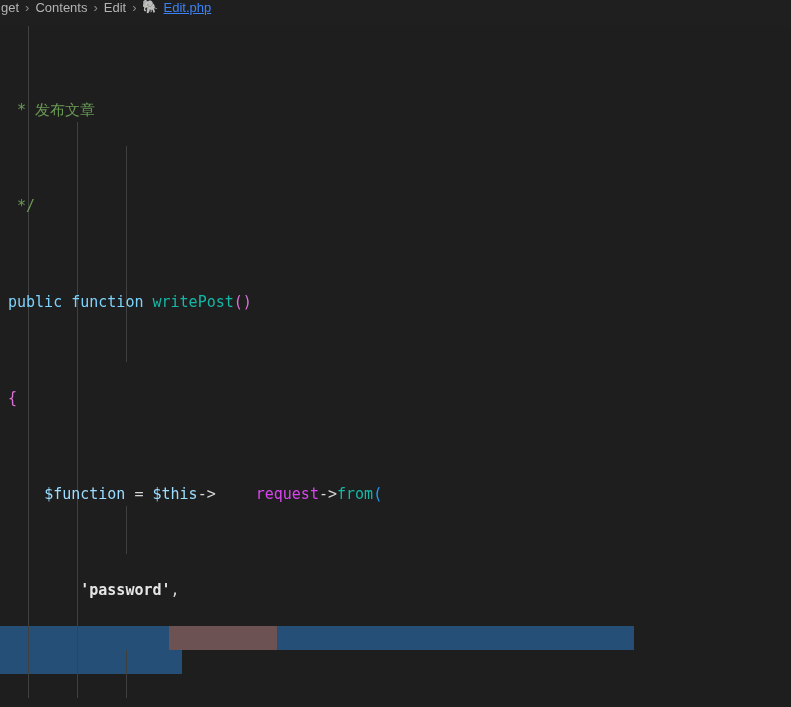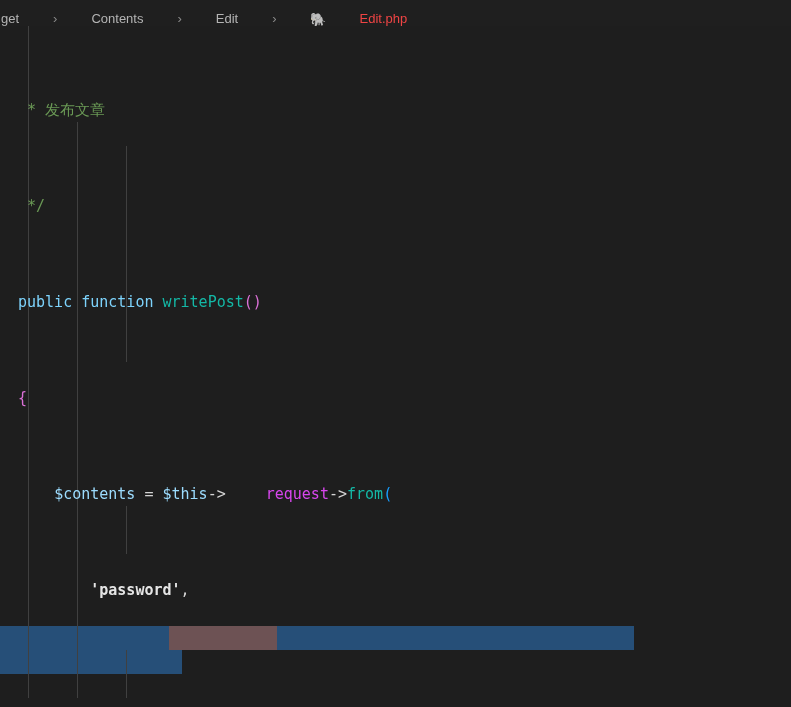--- a/index.html
+++ b/index.html
@@ -19,52 +19,52 @@
     height: 707px;
     background: #1e1e1e;
     overflow: hidden;
   }
 
   
   .breadcrumb-bar {
     height: 26px;
     background: #1f1f1f;
     display: flex;
-    align-items: flex-end;
+    align-items: flex-start;
     padding: 0 1px 0 0;
     box-sizing: border-box;
     font-family: "Liberation Sans", sans-serif;
     font-size: 13px;
     color: #a9a9a9;
     white-space: nowrap;
     overflow: hidden;
     position: relative;
     z-index: 5;
-    gap: 28px;
   }
   .bc-crumb {
     color: #b4b4b4;
     padding: 0 1px;
   }
   .bc-sep {
     color: #8a8a8a;
     padding: 0 5px;
     font-size: 13px;
   }
   .bc-icon {
     display: inline-block;
     width: 17px;
     text-align: center;
     margin-right: 4px;
     font-size: 13px;
     line-height: 1;
     filter: saturate(1.1);
   }
   .bc-file {
-    color: #ef4444;
+    color: #3b82f6;
+    text-decoration: underline;
   }
   .bc-first {
     
     margin-left: 0px;
   }
 
   
   .editor {
     position: absolute;
     top: 26px; left: 0;
@@ -82,21 +82,21 @@
     font-size: 15px;
     line-height: 24px;
     white-space: pre;
   }
 
   .line {
     position: relative;
     height: 24px;
     line-height: 24px;
     white-space: pre;
-    padding-left: 18px;
+    padding-left: 8px;
   }
 
   
   .guide {
     position: absolute;
     width: 1px;
     background: #404040;
   }
 
   .sel-bg {
@@ -159,21 +159,21 @@
     <div class="code-layer layer-text">
 
       <div class="line"><span class="t-comment"> * 发布文章</span></div>
 
       <div class="line"><span class="t-comment"> */</span></div>
 
       <div class="line"><span class="t-keyword2">public</span><span class="t-plain"> </span><span class="t-keyword2">function</span><span class="t-plain"> </span><span class="t-func">writePost</span><span class="t-b2">()</span></div>
 
       <div class="line"><span class="t-b2">{</span></div>
 
-      <div class="line"><span>    </span><span class="t-var">$contents</span><span class="t-op"> = </span><span class="t-var">$this</span><span class="t-op">-&gt;</span><span class="t-prop">request</span><span class="t-op">-&gt;</span><span class="t-func">from</span><span class="t-b3">(</span></div>
+      <div class="line"><span>    </span><span class="t-var">$function</span><span class="t-op"> = </span><span class="t-var">$this</span><span class="t-op">-&gt;</span><span class="t-prop">request</span><span class="t-op">-&gt;</span><span class="t-func">from</span><span class="t-b3">(</span></div>
 
       <div class="line"><span>        </span><span class="t-string">'password'</span><span class="t-op">,</span></div>
 
 
       
 
       
 
       
 

